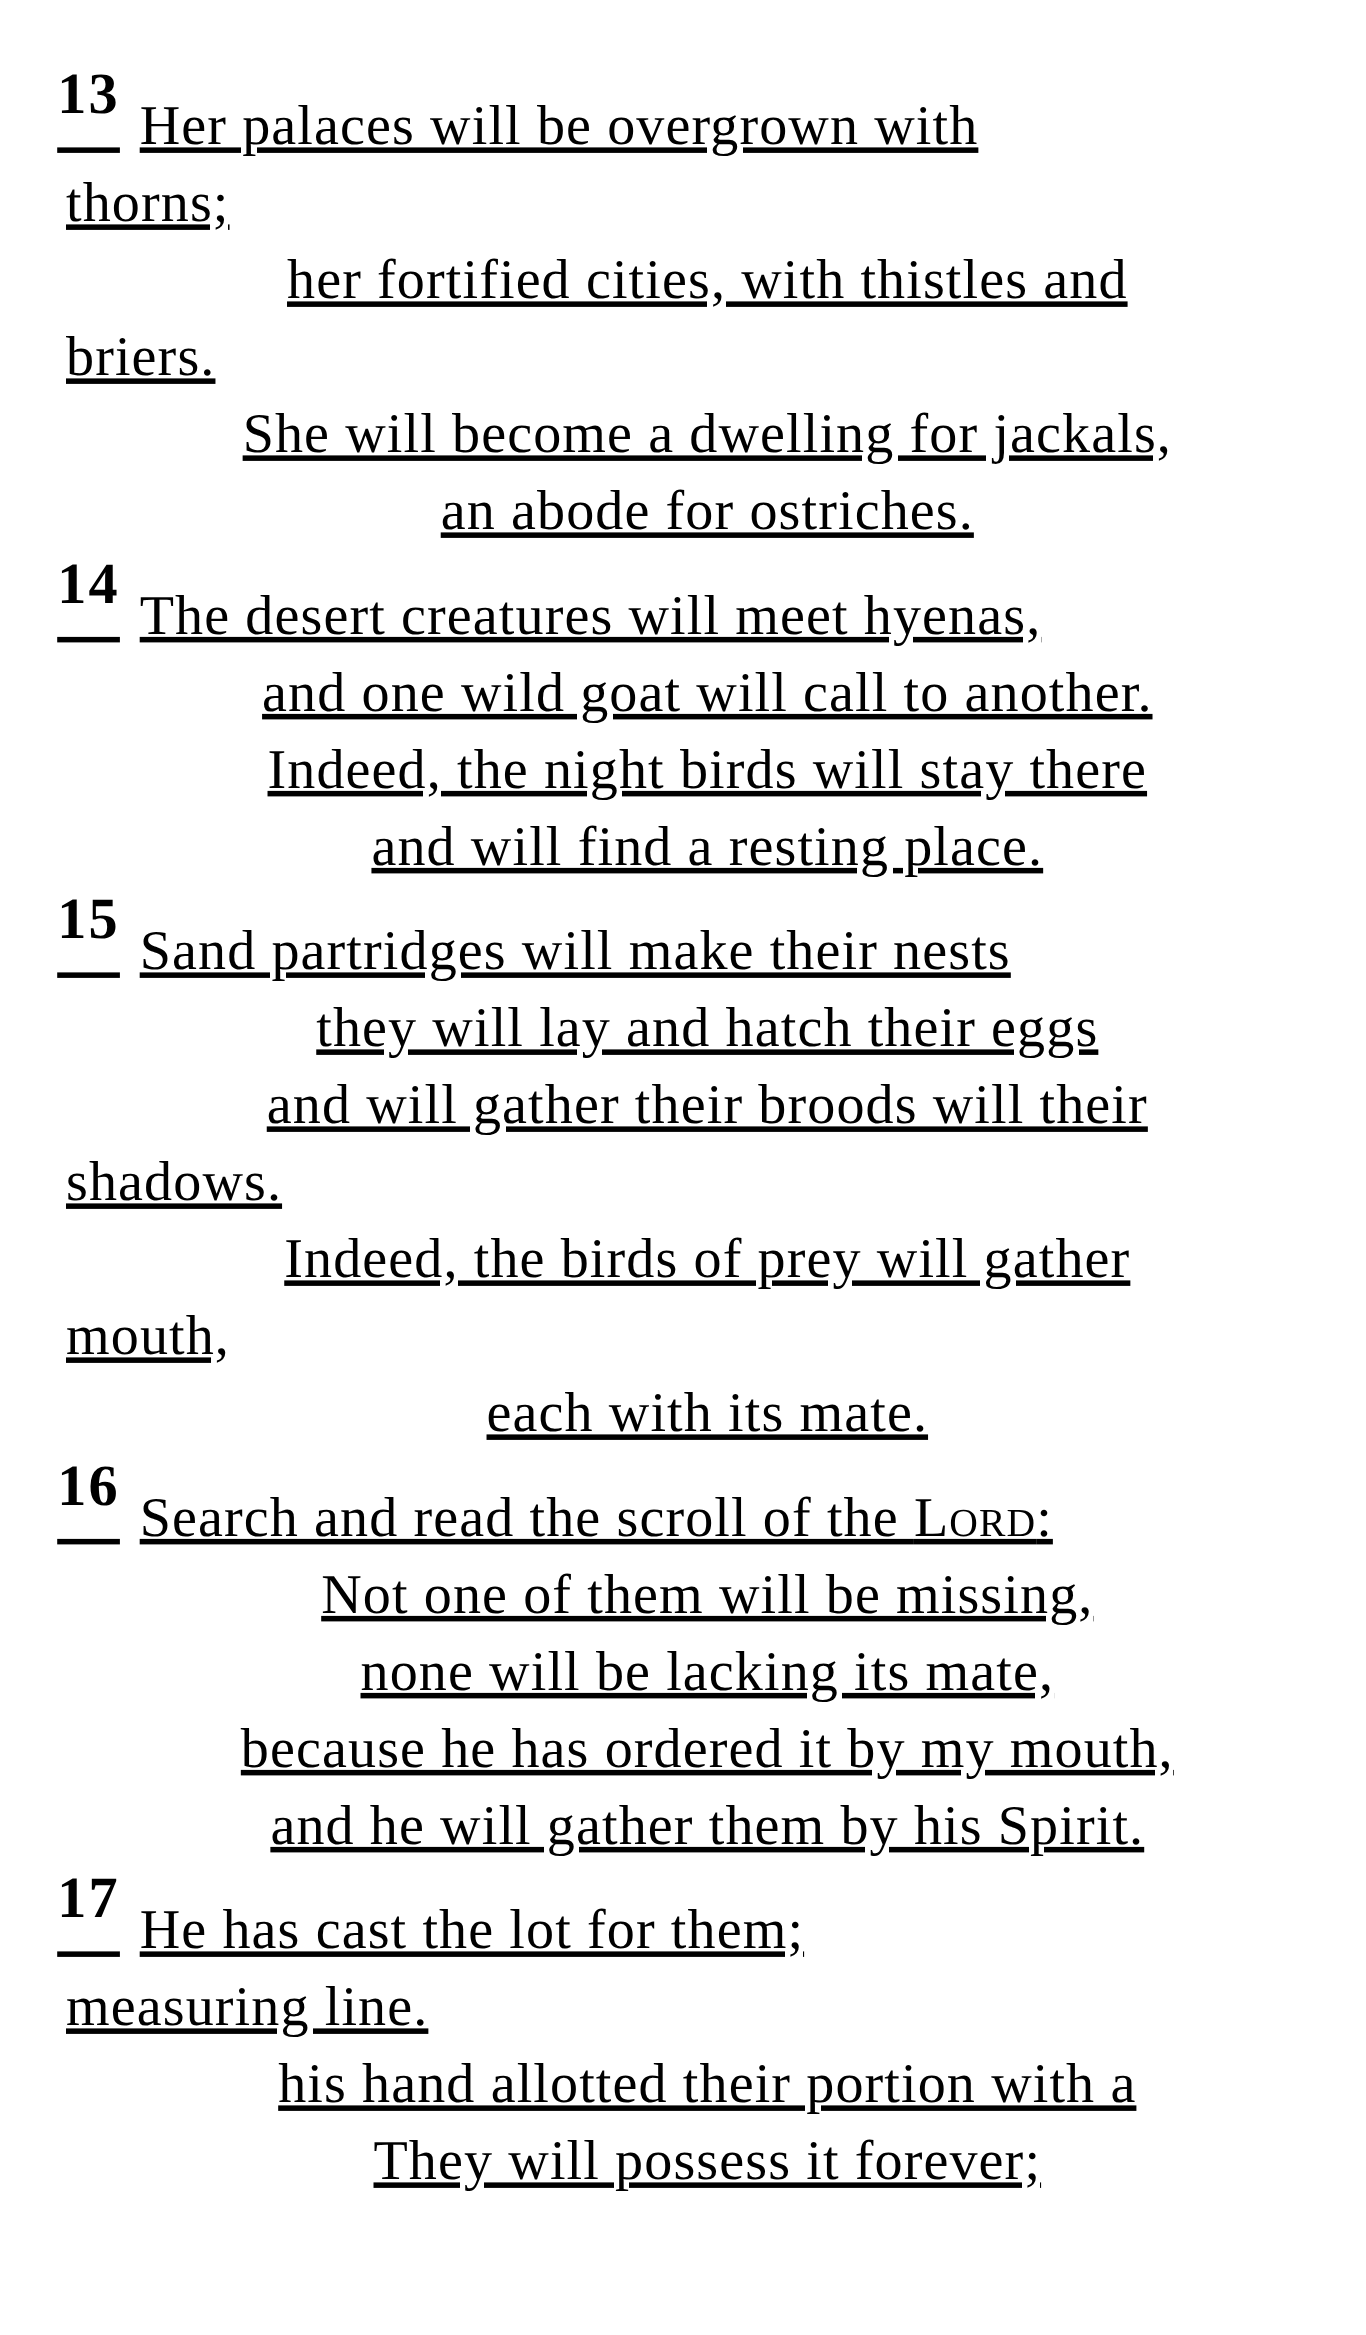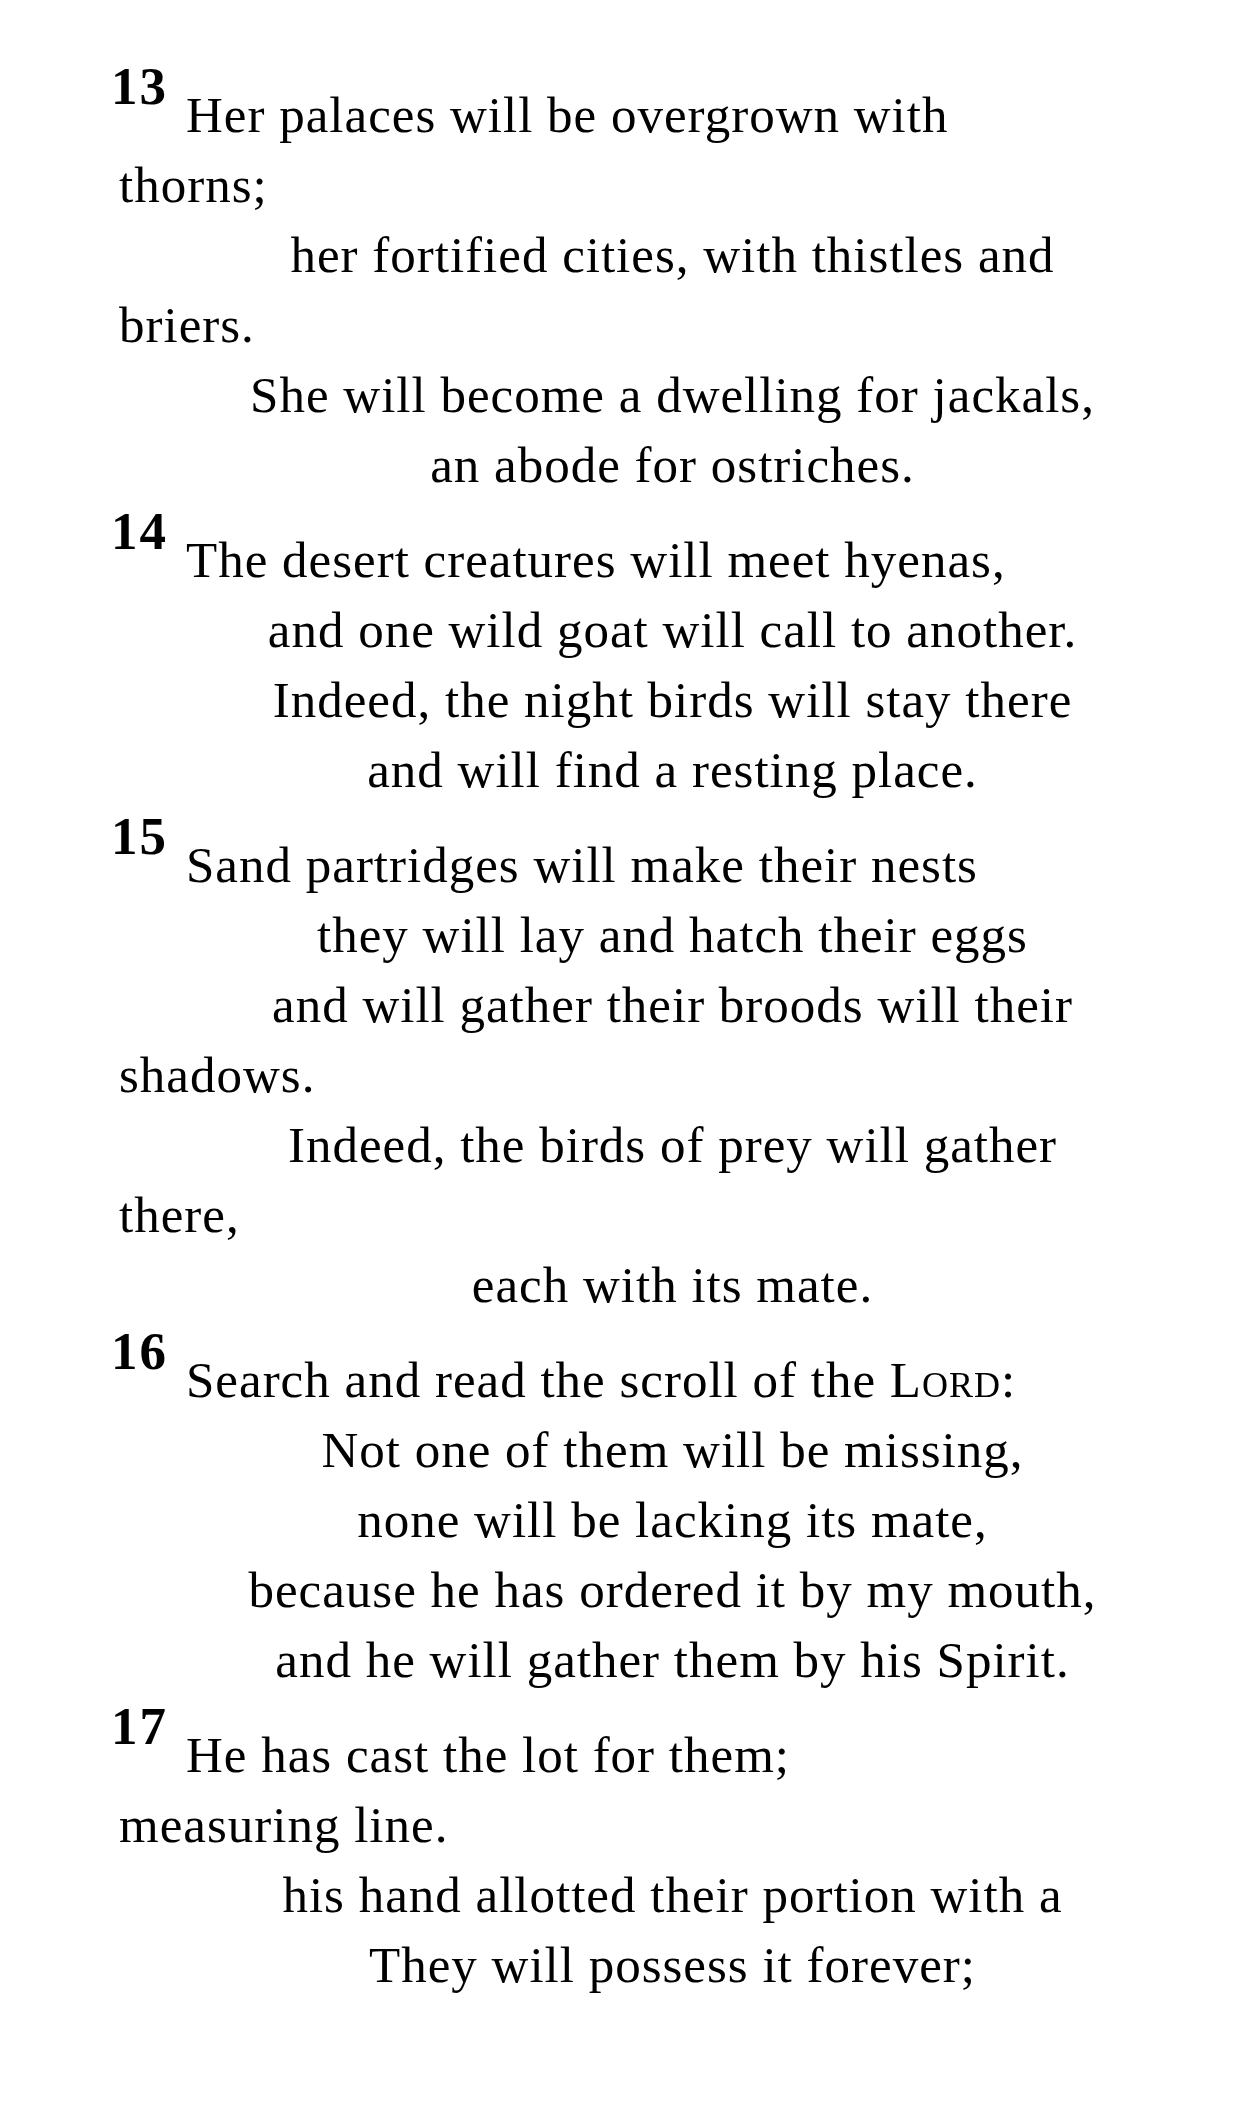--- a/index.html
+++ b/index.html
@@ -3,26 +3,27 @@
 <meta charset="utf-8">
 <style>
   * { margin: 0; padding: 0; box-sizing: border-box; }
   html, body { width: 1242px; background: #ffffff; }
   body { height: 2123px; overflow: hidden; }
 
   .page {
     width: 1242px;
     height: 2123px;
     background: #ffffff;
-    padding: 80px 60px 0 119px;
+    padding: 80px 60px 0 60px;
     font-family: "Liberation Serif", "DejaVu Serif", serif;
     font-size: 51px;
     line-height: 70px;
     letter-spacing: 1px;
     color: #000000;
+    text-decoration: underline;
   }
 
   .verse + .verse { margin-top: 25px; }
 
   .line { white-space: nowrap; }
   .line.opener { text-indent: -8px; }   
   .line.poem   { text-indent: 44px; text-align: center; }   
   .line.wrap   { text-indent: 0; }      
 
   .vnum {
@@ -55,21 +56,21 @@
         <div class="line poem"><span>and one wild goat will call to another.</span></div>
         <div class="line poem"><span>Indeed, the night birds will stay there</span></div>
         <div class="line poem"><span>and will find a resting place.</span></div>
       </div>
       <div class="verse">
         <div class="line opener"><span class="vnum">15</span><span>Sand partridges will make their nests</span></div>
         <div class="line poem"><span>they will lay and hatch their eggs</span></div>
         <div class="line poem"><span>and will gather their broods will their</span></div>
         <div class="line wrap"><span>shadows.</span></div>
         <div class="line poem"><span>Indeed, the birds of prey will gather</span></div>
-        <div class="line wrap"><span>there,</span></div>
+        <div class="line wrap"><span>mouth,</span></div>
         <div class="line poem"><span>each with its mate.</span></div>
       </div>
       <div class="verse">
         <div class="line opener"><span class="vnum">16</span><span>Search and read the scroll of the </span><span class="smallcaps">Lord</span><span>:</span></div>
         <div class="line poem"><span>Not one of them will be missing,</span></div>
         <div class="line poem"><span>none will be lacking its mate,</span></div>
         <div class="line poem"><span>because he has ordered it by my mouth,</span></div>
         <div class="line poem"><span>and he will gather them by his Spirit.</span></div>
       </div>
       <div class="verse">

